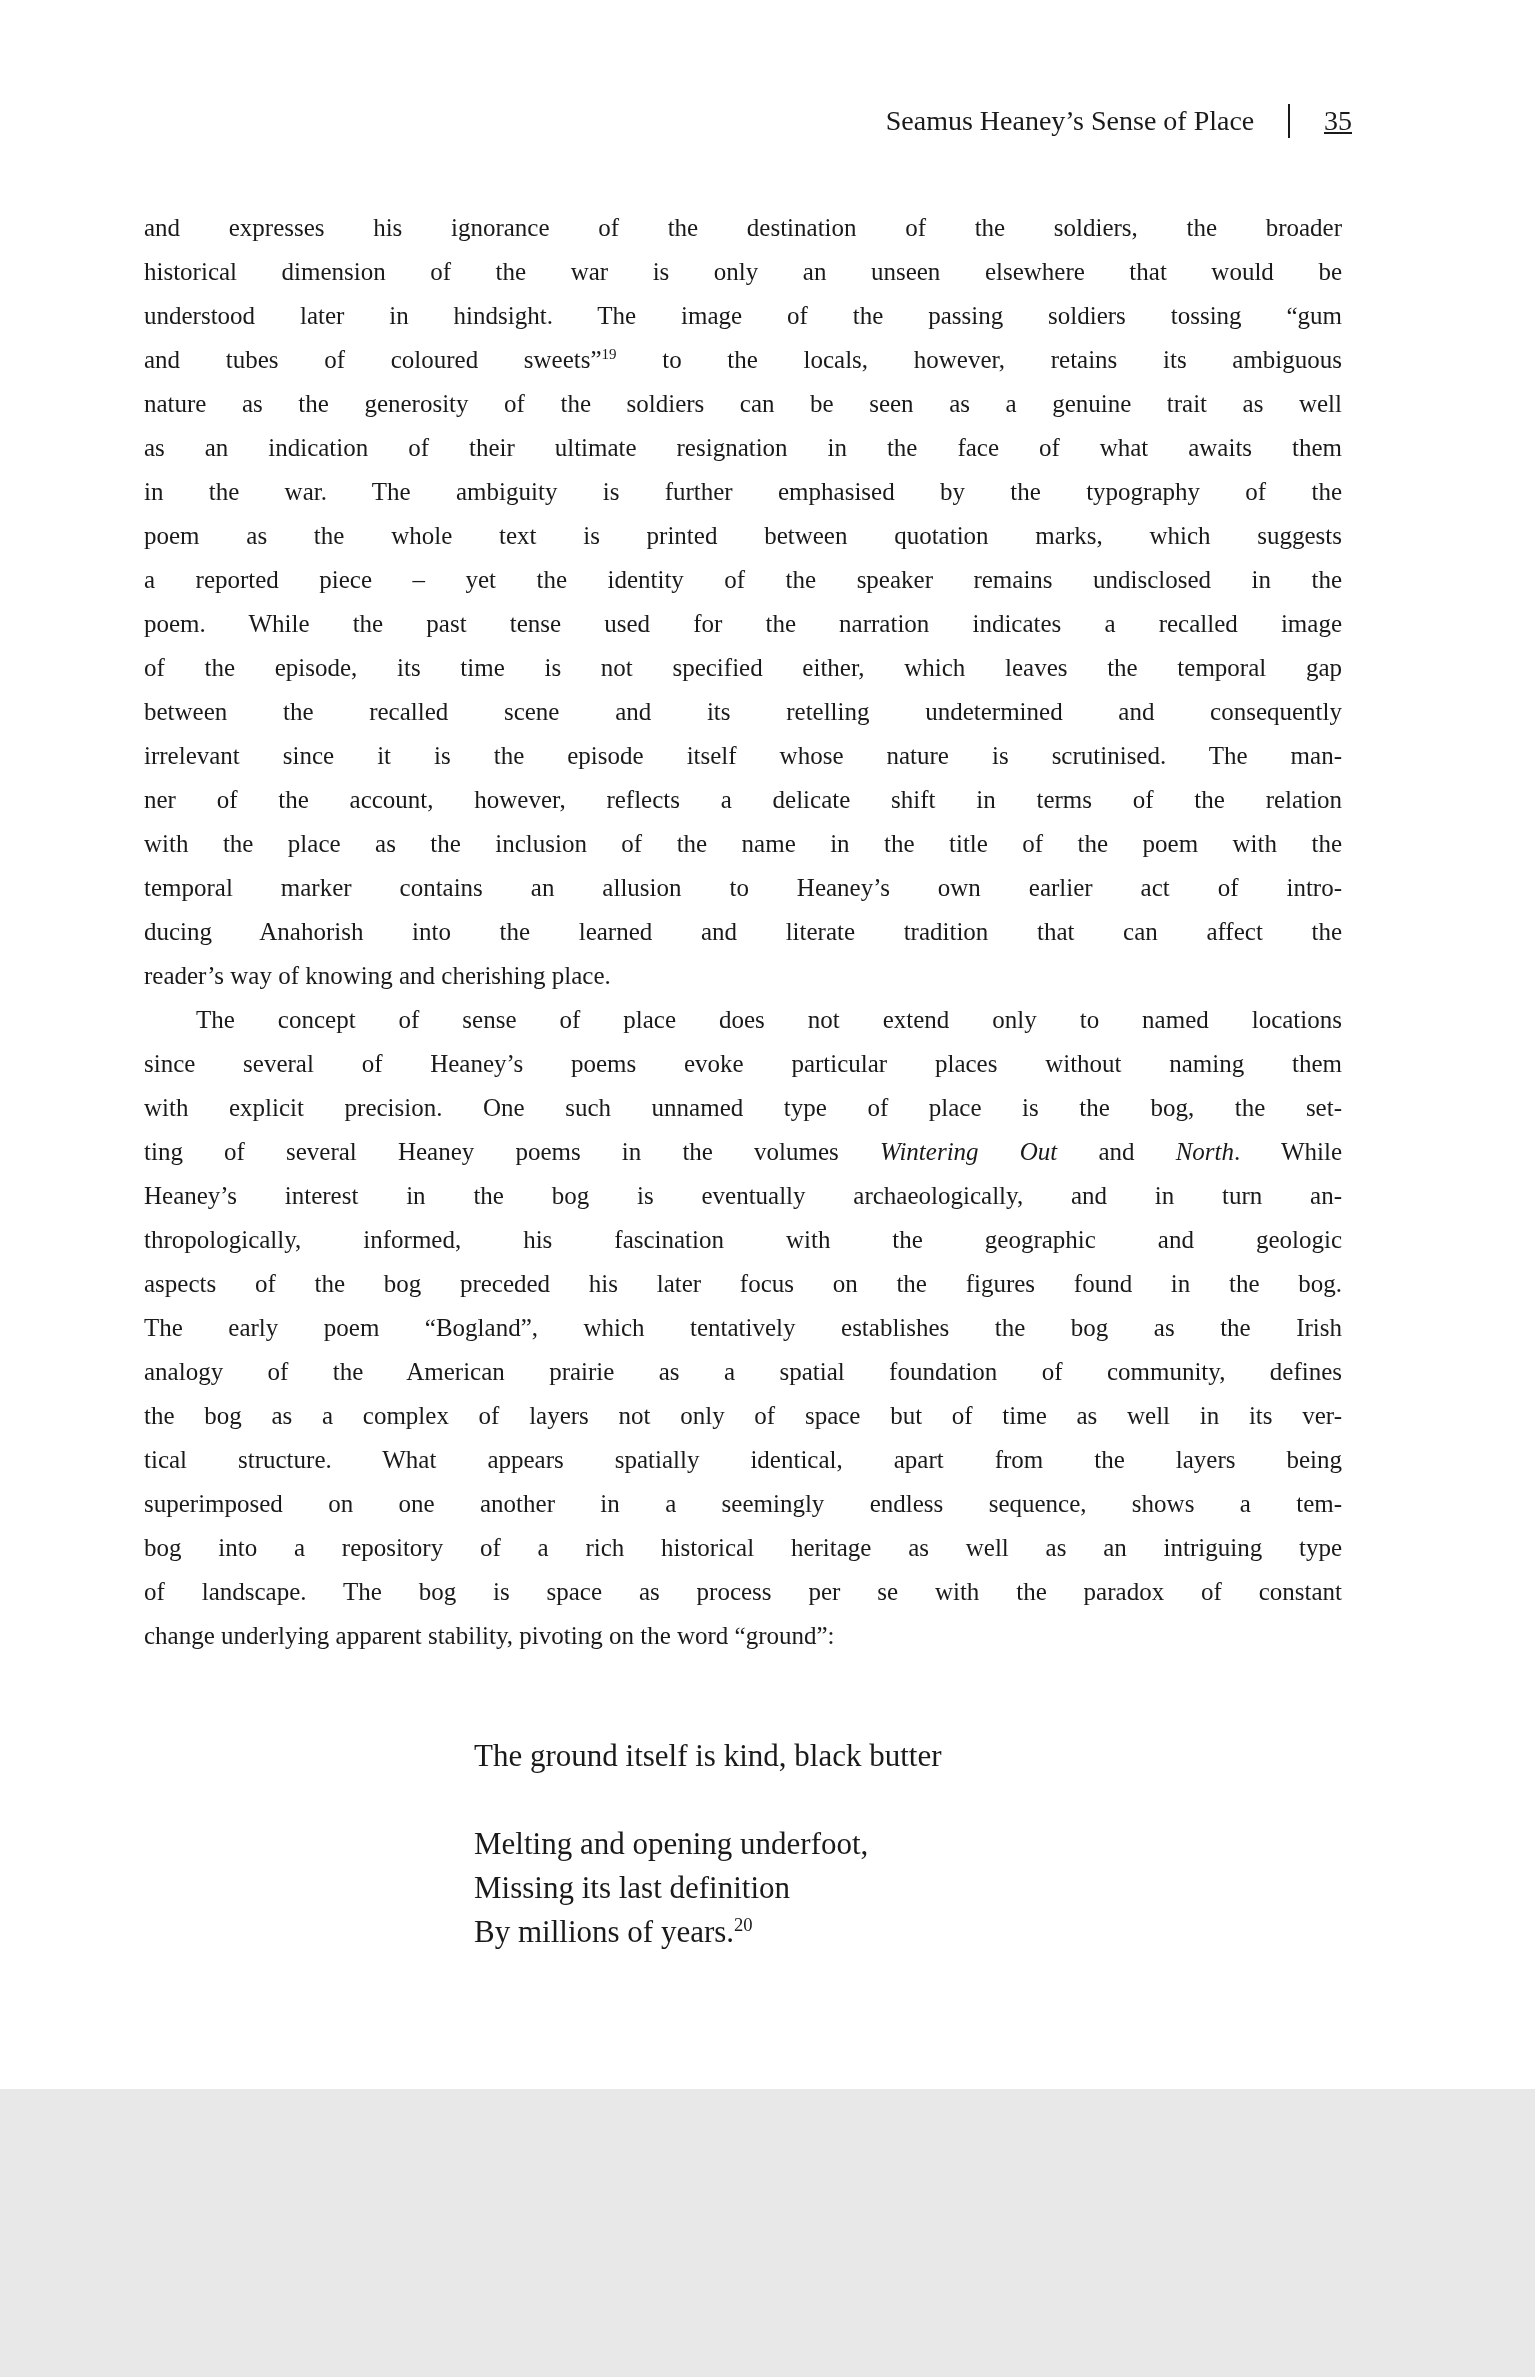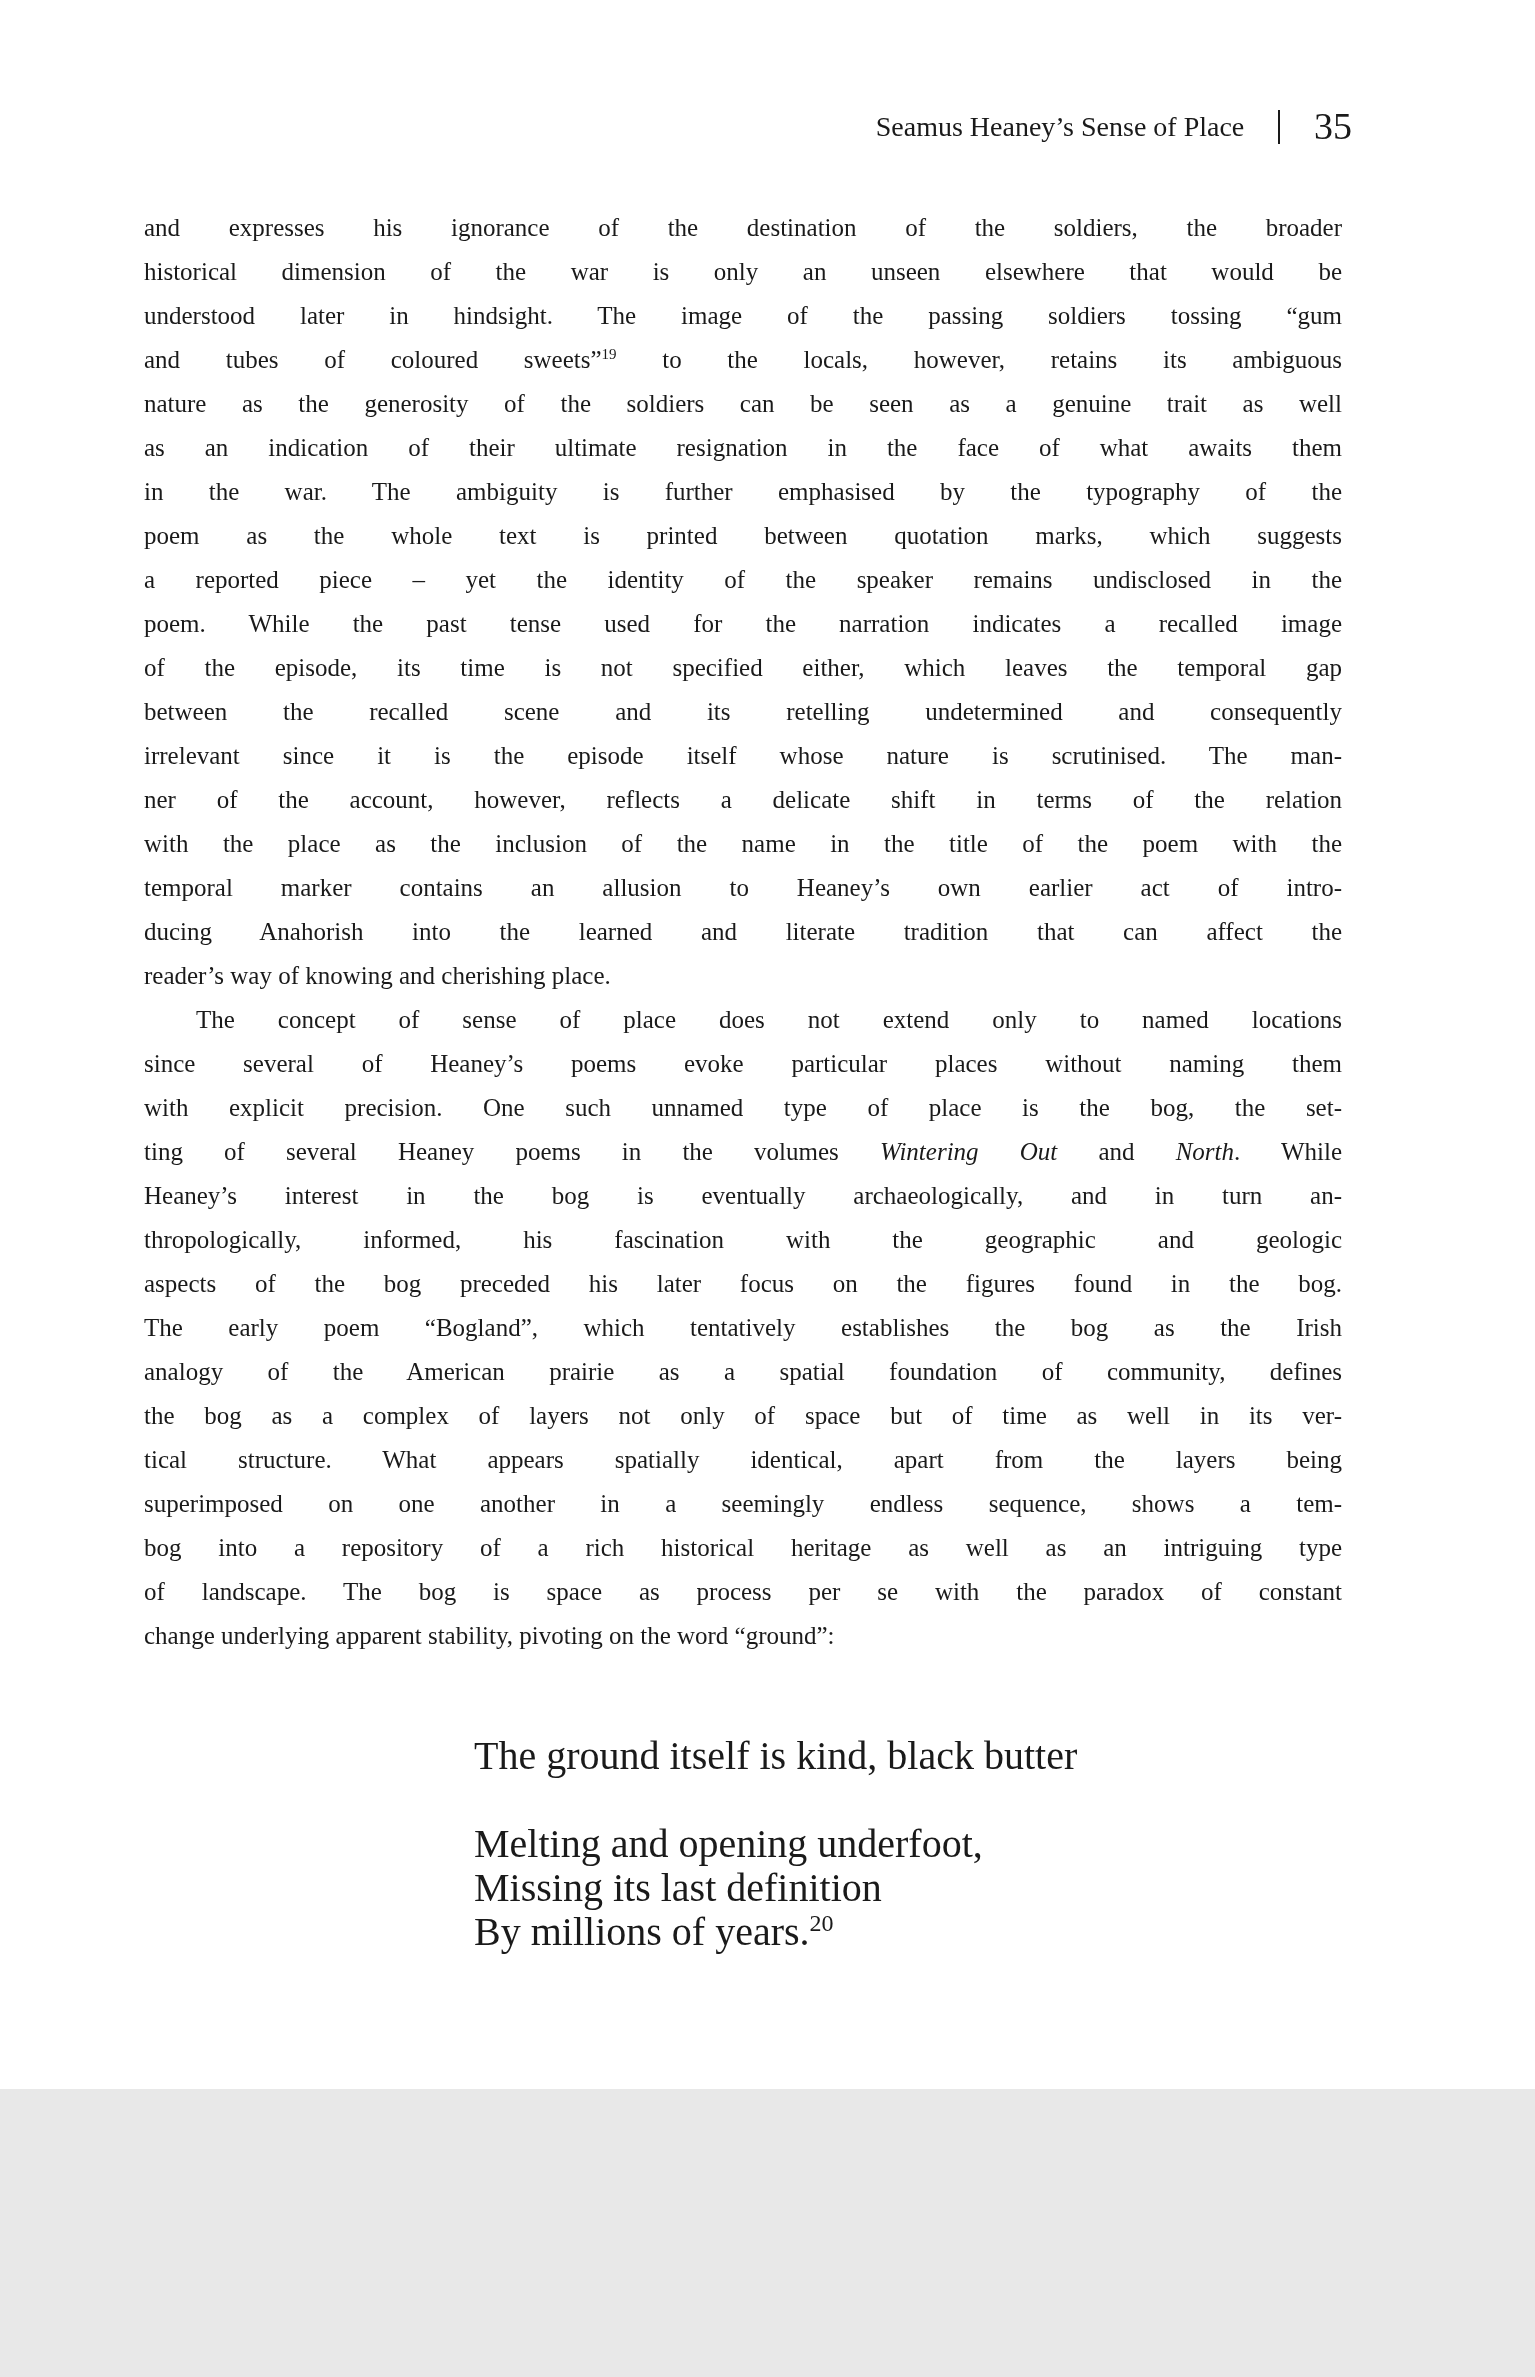--- a/index.html
+++ b/index.html
@@ -18,34 +18,34 @@
     position:absolute; top:104px; right:184px;
     display:flex; align-items:center; gap:34px;
     font-size:28px; line-height:1.2;
     white-space:nowrap;
   }
   .header .sep {
     display:inline-block;
     width:1.7px; height:34px;
     background:var(--ink);
   }
-  .header .pagenum { font-size:38px; }
+  .header .pagenum { font-size:28px;text-decoration:underline; }
   
   .body-text {
     position:absolute; left:144px; top:206px; width:1198px;
     font-size:25px; line-height:44px;
   }
   .tline { text-align:justify; text-align-last:justify; }
   .tline.tlast { text-align-last:left; }
   .tline.tindent { text-indent:52px; }
   sup { font-size:60%; line-height:0; vertical-align:super; }
   
   .poem {
     position:absolute; left:474px; top:1734px;
-    font-size:40px; line-height:44px;
+    font-size:31px; line-height:44px;
   }
   .poem .stanza + .stanza { margin-top:44px; }
   
   .footnotes {
     position:absolute; left:144px; top:2098px; width:1198px;
     font-size:25px; line-height:34px;
   }
   .fn-num {
     display:inline-block; width:44px;
     font-size:18.4px; vertical-align:7.5px;

